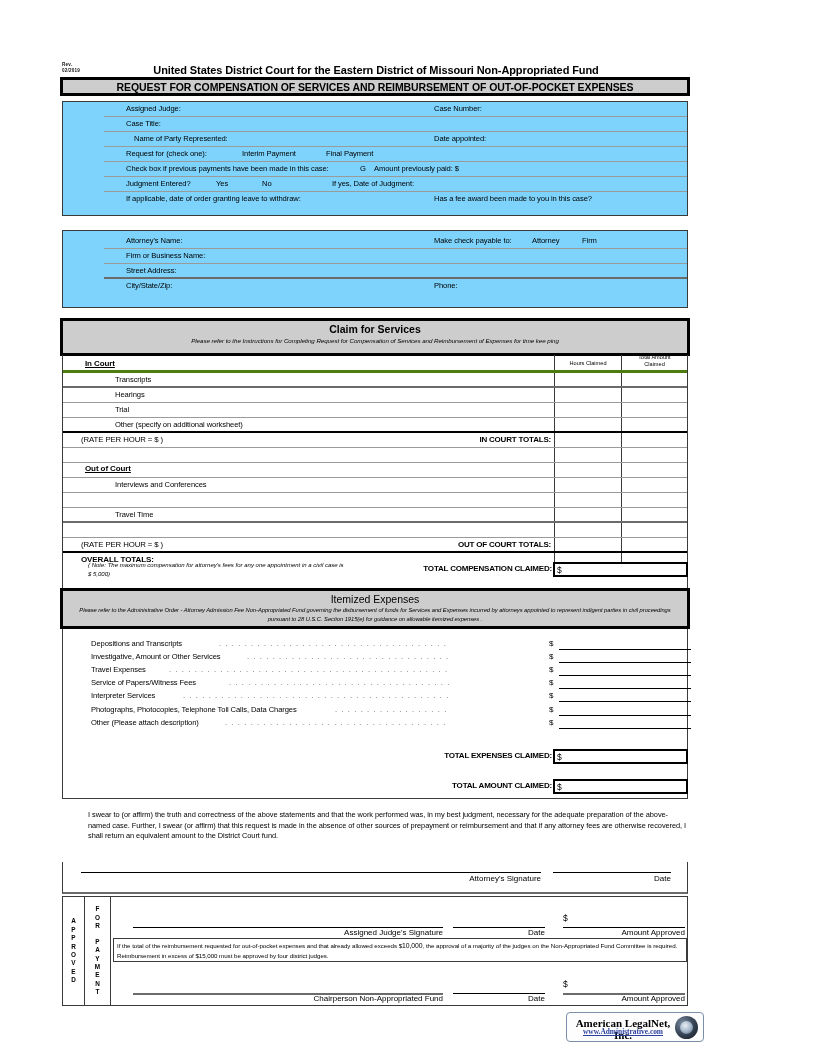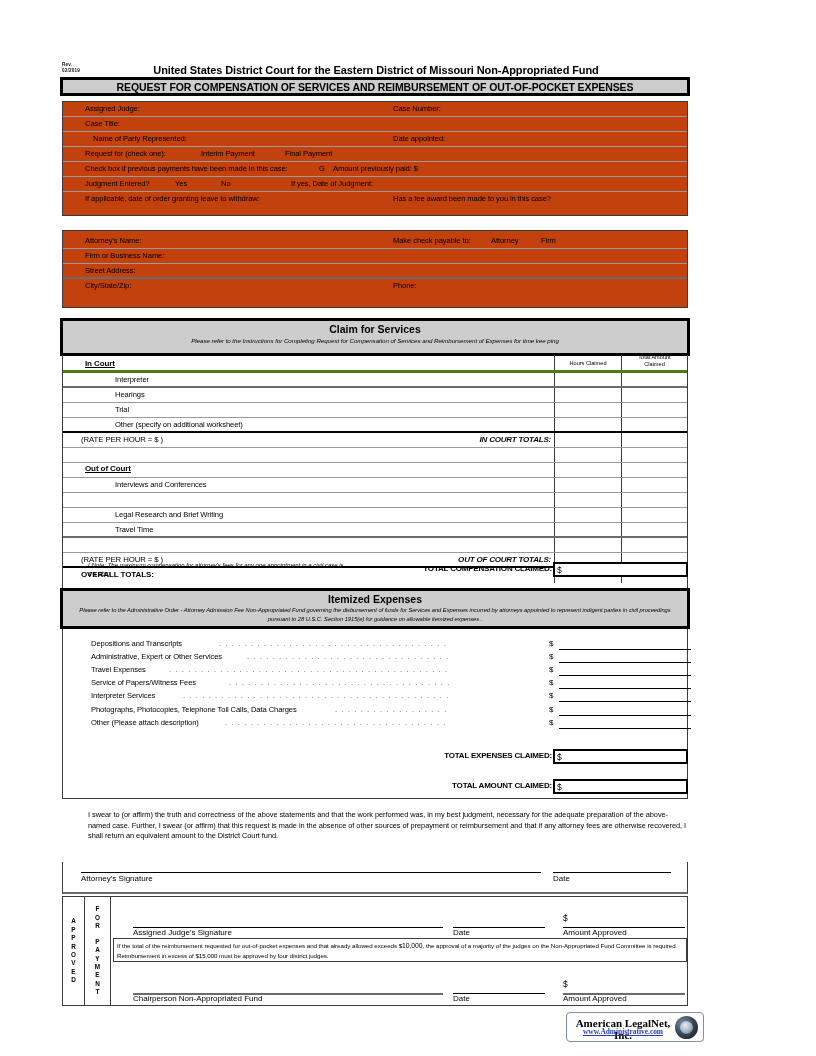--- a/index.html
+++ b/index.html
@@ -38,21 +38,22 @@
   .reqband {
     position:absolute; left:62px; top:79px; width:626px; height:15px;
     font-size:10.5px; font-weight:bold; line-height:14px;
     letter-spacing:-0.1px;
   }
 
   
   .grp {
     position:absolute;
     border:1px solid #3a3a3a;
-    background:#c2410c;
+    background:#7dd3fc;
+    padding-left:41px;
   }
   .row {
     position:relative;
     border-bottom:1px solid #9a9a9a;
     height:15px;
   }
   .row.last { border-bottom:none; }
   .row span.lbl {
     position:absolute; top:2px;
     font-size:7.6px; white-space:nowrap; letter-spacing:-0.1px;
@@ -98,21 +99,21 @@
   #svctbl .txt {
     position:absolute; top:2px; font-size:7.6px; white-space:nowrap;
     letter-spacing:-0.1px;
   }
   #svctbl .sub { left:52px; }
   #svctbl .head {
     left:22px; font-weight:bold; text-decoration:underline; font-size:8px;
   }
   #svctbl .rate { left:18px; font-size:7.8px; }
   #svctbl .tot {
-    right:3px; font-weight:bold; font-size:8px; letter-spacing:-0.2px;font-style:italic;
+    right:3px; font-weight:bold; font-size:8px; letter-spacing:-0.2px;
   }
   #svctbl .colh {
     position:absolute; left:0; right:0; text-align:center;
     font-size:5.6px; line-height:7px;
   }
 
   .tcc {
     position:absolute; left:553px; top:562px; width:135px; height:15px;
     border:2px solid #000; background:#fff;
   }
@@ -124,21 +125,21 @@
   .maxnote {
     position:absolute; left:88px; top:561px; width:260px;
     font-size:6px; font-style:italic; line-height:8.5px;
   }
 
   
   .expband {
     position:absolute; left:62px; top:590px; width:626px; height:37px;
     padding-top:1px;
   }
-  .expband .t1 { font-size:10.5px; font-weight:bold; line-height:14px; }
+  .expband .t1 { font-size:10.5px; font-weight:normal; line-height:14px; }
   .expband .t2 {
     font-size:5.8px; font-style:italic; line-height:8.5px;
     padding:0 10px; letter-spacing:-0.05px;
   }
 
   
   #expbox {
     position:absolute; left:62px; top:629px; width:626px; height:170px;
     border-left:1px solid #3a3a3a; border-right:1px solid #3a3a3a;
     border-bottom:1px solid #3a3a3a;
@@ -174,21 +175,21 @@
   }
 
   
   #sigbox {
     position:absolute; left:62px; top:862px; width:626px; height:32px;
     border-left:1px solid #3a3a3a; border-right:1px solid #3a3a3a;
     border-bottom:2px solid #6b6b6b;
   }
   .sigline { position:absolute; border-bottom:1px solid #000; }
   .sigcap {
-    position:absolute; text-align:left; font-size:8px;
+    position:absolute; text-align:right; font-size:8px;
   }
 
   
   #apvbox {
     position:absolute; left:62px; top:896px; width:626px; height:110px;
     border:1px solid #3a3a3a;
   }
   .vcol {
     position:absolute; top:0; height:100%;
     border-right:1px solid #3a3a3a;
@@ -312,21 +313,21 @@
         <span class="colh" style="top:5px">Hours Claimed</span>
       </div>
       <div class="c3">
         <span class="colh" style="top:-1px">Total Amount</span>
         <span class="colh" style="top:6px">Claimed</span>
       </div>
     </div>
 
     <div class="trow" style="border-bottom:2px solid #6b6b6b">
       <div class="c1">
-        <span class="txt sub">Interpreter</span>
+        <span class="txt sub">Transcripts</span>
       </div>
       <div class="c2"></div>
       <div class="c3"></div>
     </div>
     <div class="trow">
       <div class="c1">
         <span class="txt sub">Hearings</span>
       </div>
       <div class="c2"></div>
       <div class="c3"></div>
@@ -370,27 +371,20 @@
     </div>
 
     <div class="trow">
       <div class="c1">
         <span class="txt sub">Interviews and Conferences</span>
       </div>
       <div class="c2"></div>
       <div class="c3"></div>
     </div>
     <div class="trow">
-      <div class="c2"></div>
-      <div class="c3"></div>
-    </div>
-    <div class="trow">
-      <div class="c1">
-        <span class="txt sub">Legal Research and Brief Writing</span>
-      </div>
       <div class="c2"></div>
       <div class="c3"></div>
     </div>
     <div class="trow" style="border-bottom:2px solid #6b6b6b">
       <div class="c1">
         <span class="txt sub">Travel Time</span>
       </div>
       <div class="c2"></div>
       <div class="c3"></div>
     </div>
@@ -439,21 +433,21 @@
   <div id="expbox">
 
     <div class="exprow" style="top:10px">
       <span class="nm">Depositions and Transcripts</span>
       <span class="dots" style="left:128px;width:230px">. . . . . . . . . . . . . . . . . . . . . . . . . . . . . . . . . . . . . . . . . .</span>
       <span class="dol">$</span>
       <span class="uline"></span>
     </div>
 
     <div class="exprow" style="top:23px">
-      <span class="nm">Administrative, Expert or Other Services</span>
+      <span class="nm">Investigative, Amount or Other Services</span>
       <span class="dots" style="left:156px;width:202px">. . . . . . . . . . . . . . . . . . . . . . . . . . . . . . . . . . . . .</span>
       <span class="dol">$</span>
       <span class="uline"></span>
     </div>
 
     <div class="exprow" style="top:36px">
       <span class="nm">Travel Expenses</span>
       <span class="dots" style="left:78px;width:280px">. . . . . . . . . . . . . . . . . . . . . . . . . . . . . . . . . . . . . . . . . . . . . . . . . . .</span>
       <span class="dol">$</span>
       <span class="uline"></span>

